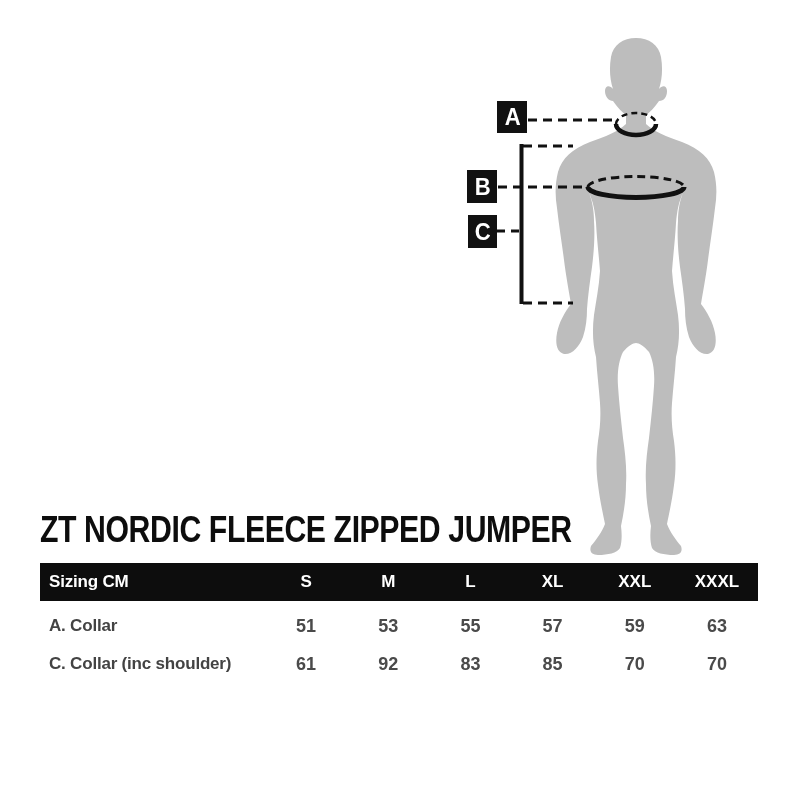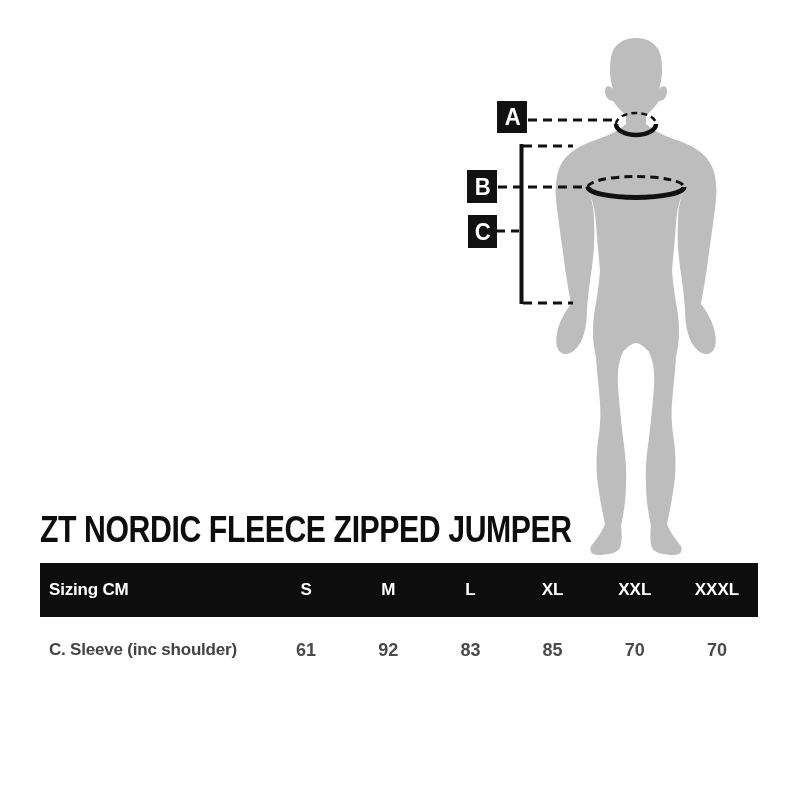--- a/index.html
+++ b/index.html
@@ -22,21 +22,21 @@
   
   .product-title{
     position:absolute;left:40px;top:509px;
     font-size:36px;font-weight:700;color:#0d0d0d;white-space:nowrap;
     transform:scaleX(.84);transform-origin:left center;letter-spacing:-.5px;
   }
   
   .size-table{position:absolute;left:40px;top:563px;width:718px;}
   .tr{
     display:grid;grid-template-columns:225px repeat(6,1fr);
-    align-items:center;height:54px;
+    align-items:center;height:38px;
   }
   .tr.head{
     background:#0d0d0d;color:#ffffff;font-weight:700;font-size:17px;
   }
   .tr.head .c0{padding-left:9px;letter-spacing:-.2px;}
   .c{ text-align:center;font-weight:700; }
   .c0{text-align:left;}
   .tbody{margin-top:6px;}
   .tbody .tr{color:#4a4a4a;font-size:18px;}
   .tbody .c0{color:#434343;font-size:17px;padding-left:9px;letter-spacing:-.2px;}
@@ -118,21 +118,30 @@
     <div class="c c0">Sizing CM</div>
     <div class="c">S</div>
     <div class="c">M</div>
     <div class="c">L</div>
     <div class="c">XL</div>
     <div class="c">XXL</div>
     <div class="c">XXXL</div>
   </div>
   <div class="tbody">
     <div class="tr">
-      <div class="c c0">C. Sleeve (inc shoulder)</div>
+      <div class="c c0">A. Collar</div>
+      <div class="c">51</div>
+      <div class="c">53</div>
+      <div class="c">55</div>
+      <div class="c">57</div>
+      <div class="c">59</div>
+      <div class="c">63</div>
+    </div>
+    <div class="tr">
+      <div class="c c0">C. Collar (inc shoulder)</div>
       <div class="c">61</div>
       <div class="c">92</div>
       <div class="c">83</div>
       <div class="c">85</div>
       <div class="c">70</div>
       <div class="c">70</div>
     </div>
   </div>
 </div>
 

